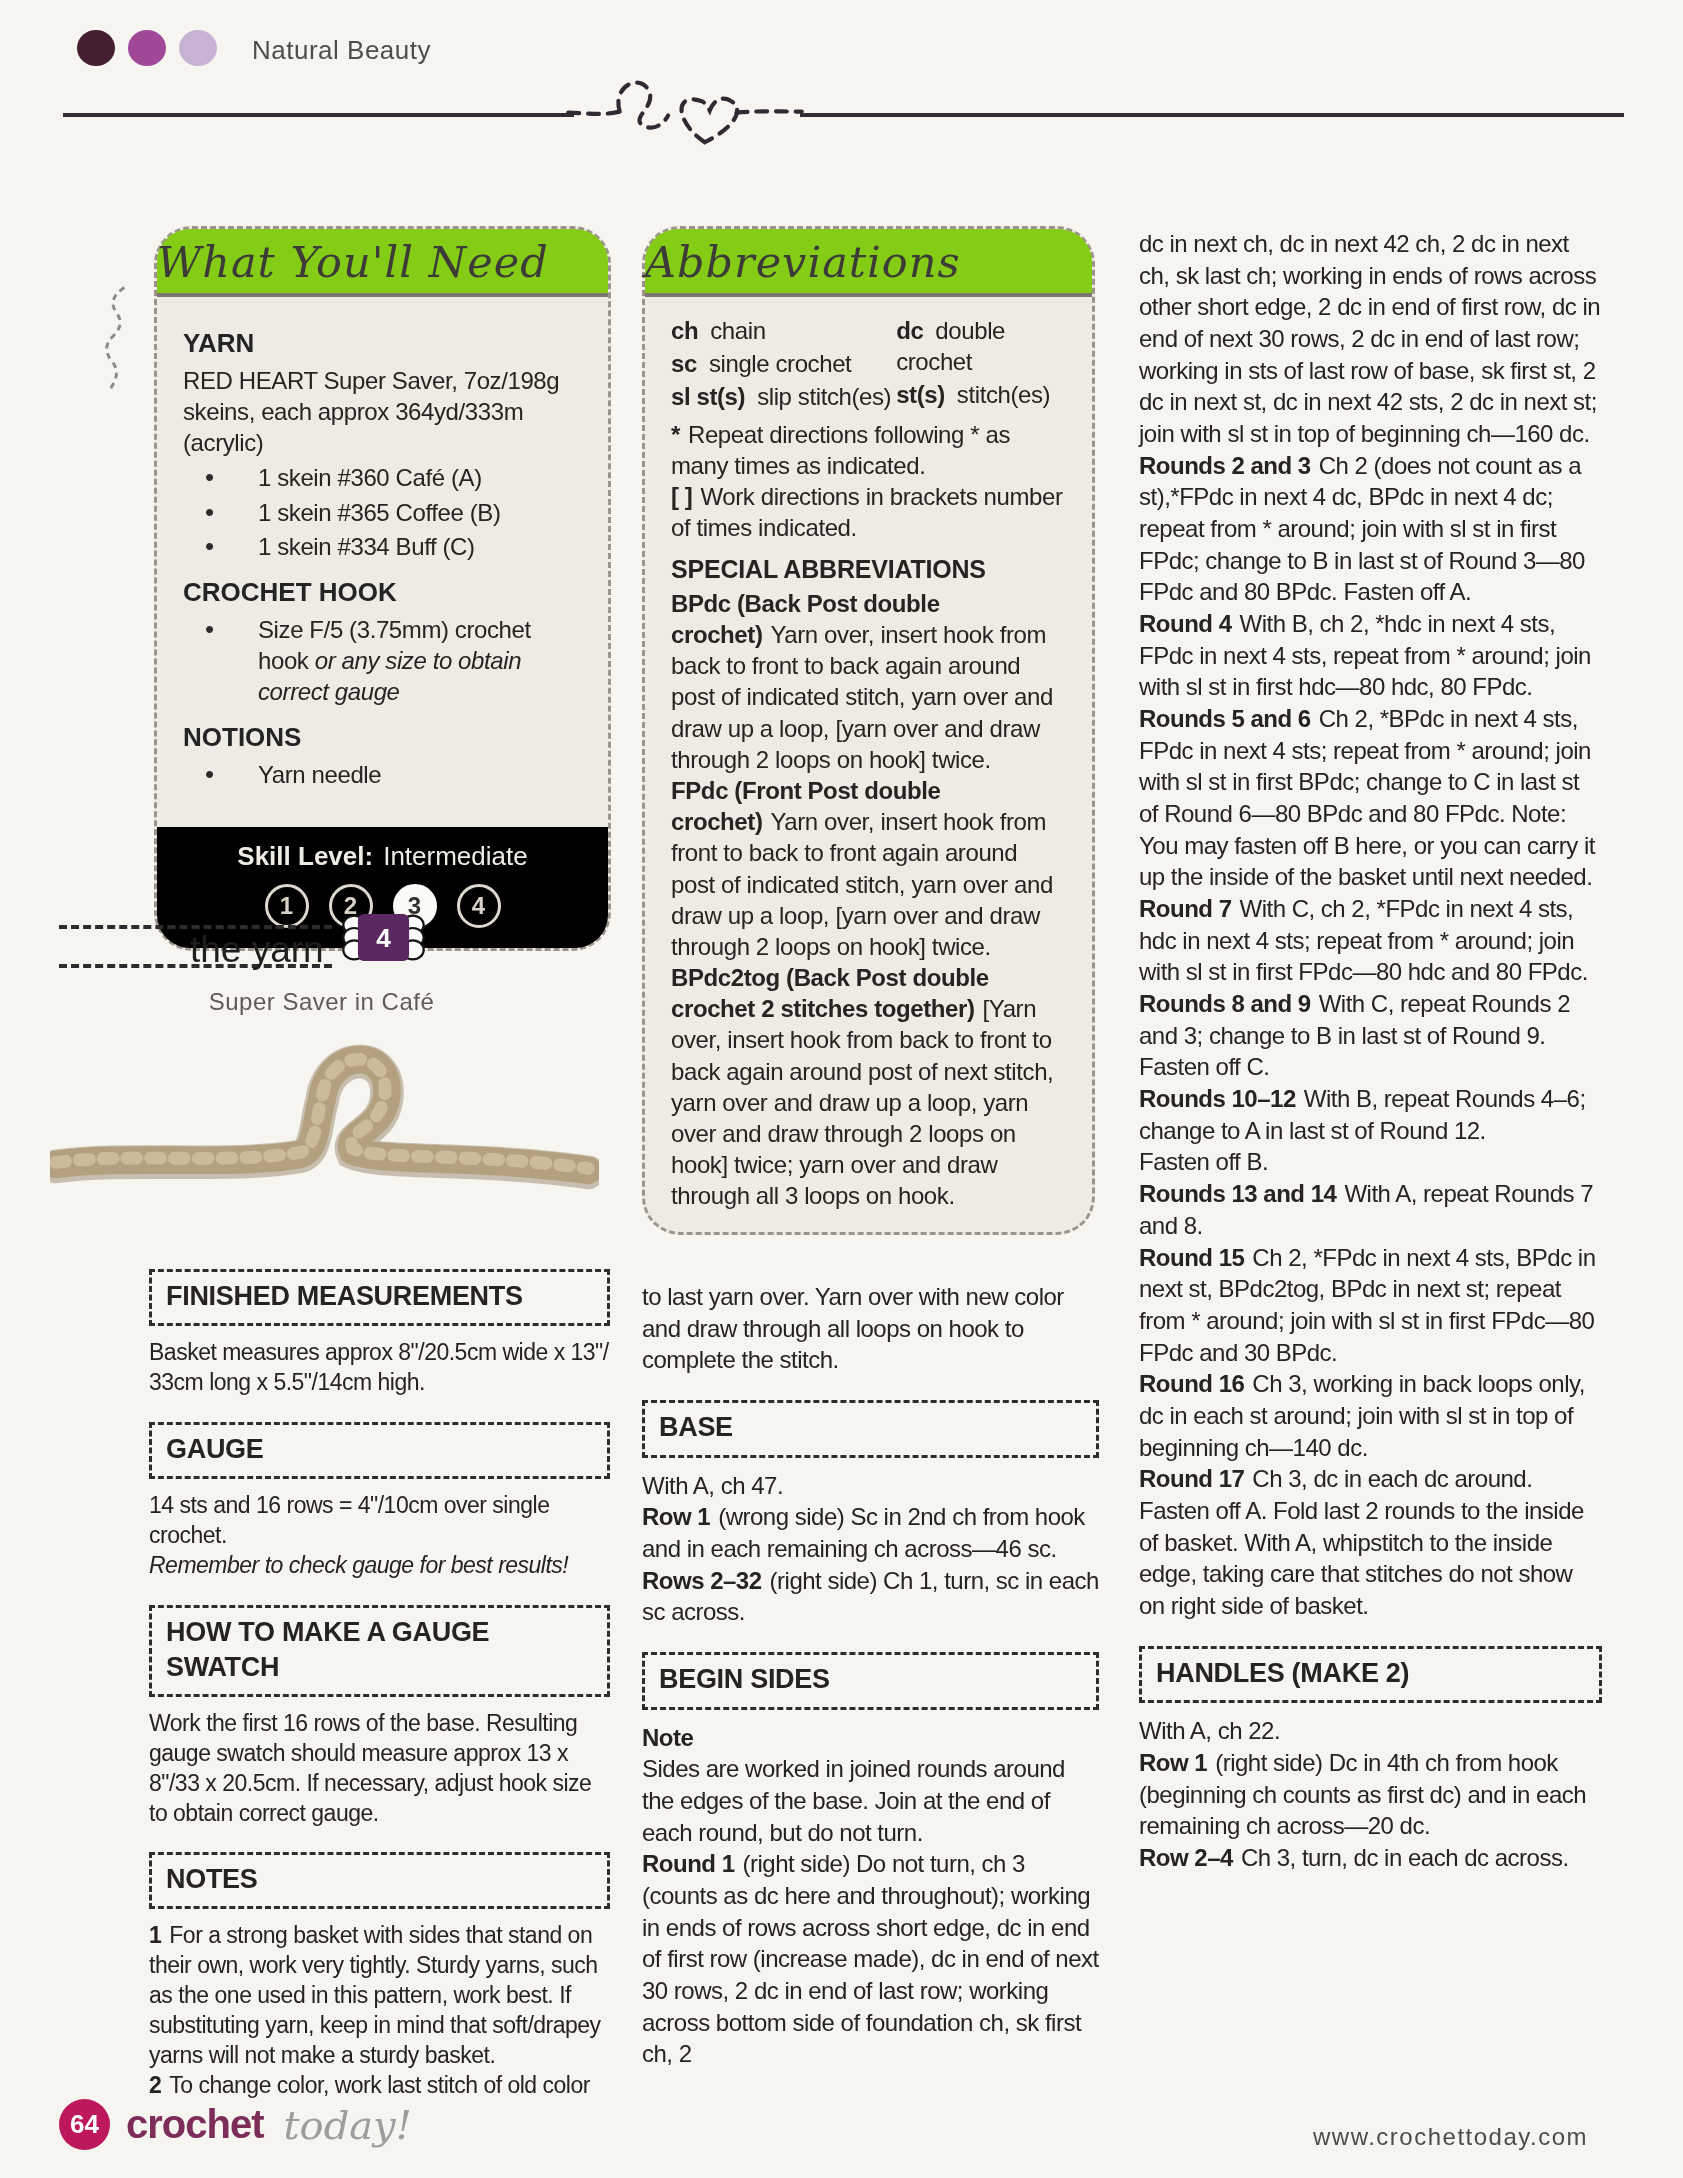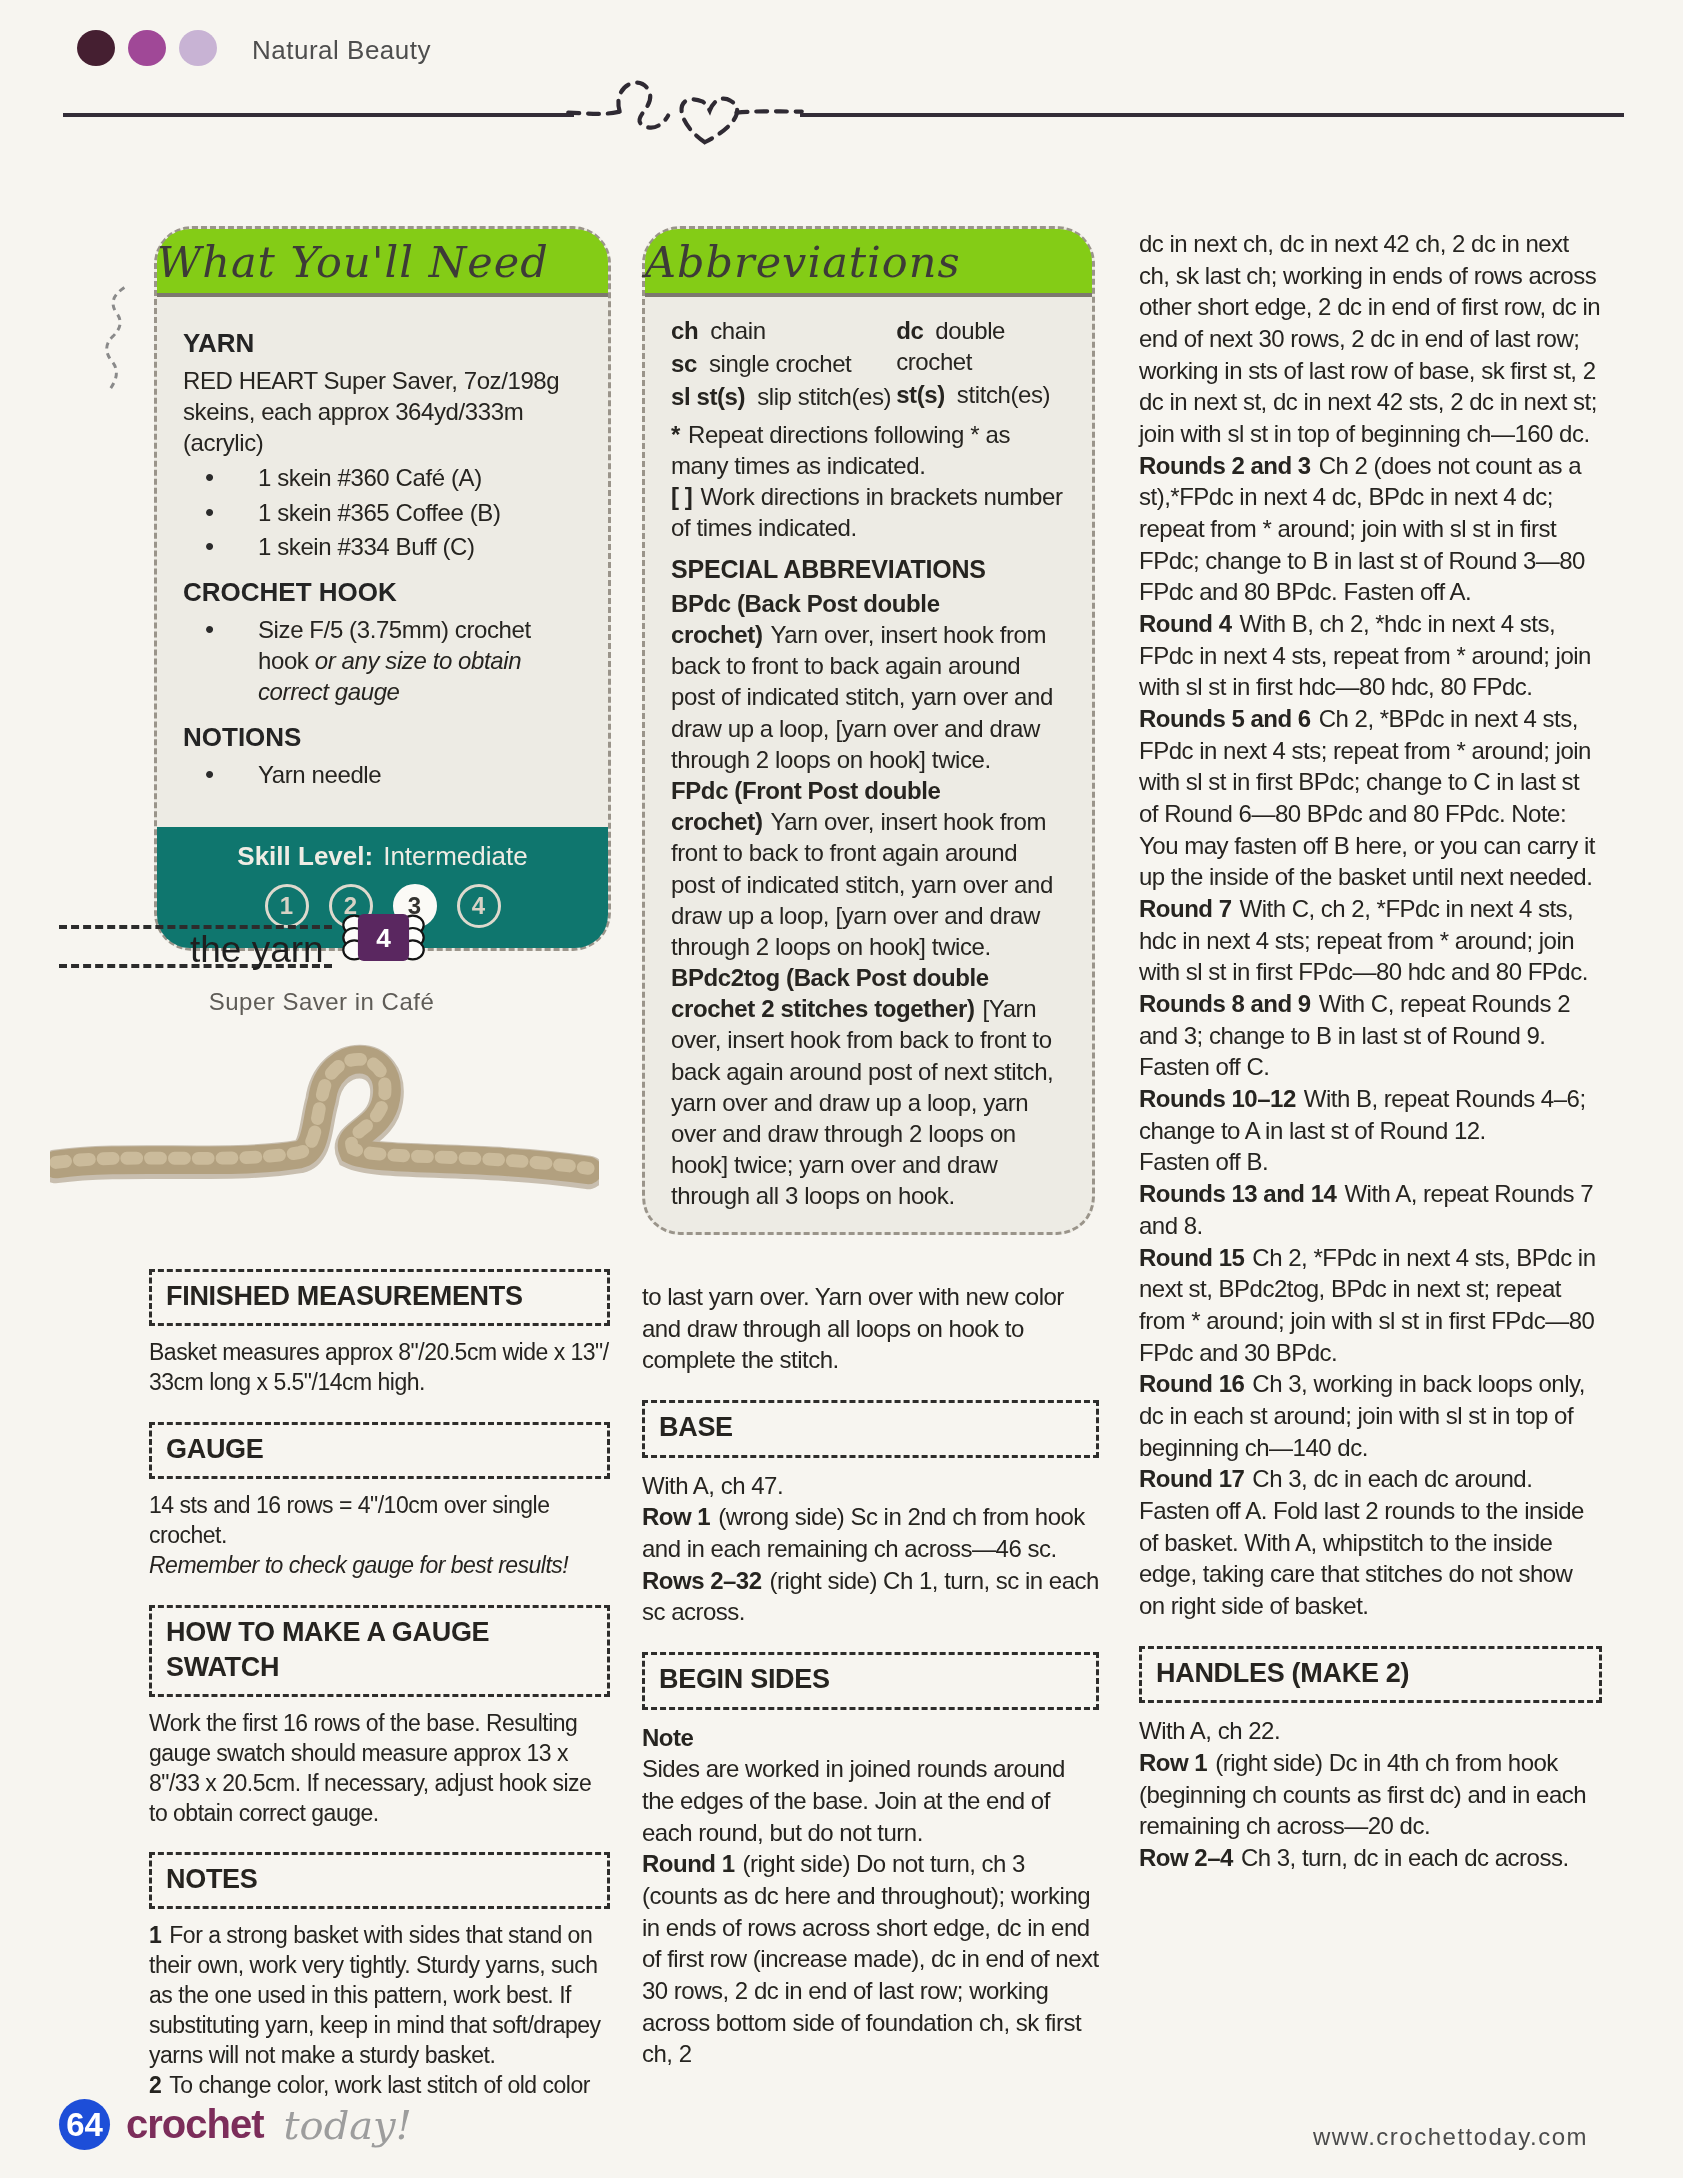--- a/index.html
+++ b/index.html
@@ -23,21 +23,21 @@
   .panel-head{background:#84cc16;border-radius:33px 33px 0 0;border-bottom:4px solid #7d786f;
               padding:8px 0 6px;}
   .script{font-family:"DejaVu Serif",serif;font-style:italic;font-size:43px;color:#3d3b37;letter-spacing:1px;}
   .panel-body{padding:16px 26px 20px;font-size:24px;line-height:1.3;letter-spacing:-0.4px;}
   .panel-body h3{font-size:26px;margin:14px 0 4px;font-weight:700;color:#242424;letter-spacing:0;}
   .pb{margin:0 0 4px;}
   .b-item{position:relative;padding-left:75px;margin:3px 0;}
   .b-item::before{content:"•";position:absolute;left:22px;top:-1px;font-size:26px;color:#2b2b2b;}
   .it{font-style:italic;}
   
-  .skill-bar{background:#0f766e;border-radius:0 0 33px 33px;padding:14px 0 20px;text-align:center;margin-top:14px;}
+  .skill-bar{background:#000000;border-radius:0 0 33px 33px;padding:14px 0 20px;text-align:center;margin-top:14px;}
   .skill-line{color:#efece4;font-size:26px;}
   .sk-label{font-weight:700;margin-right:10px;}
   .lvls{display:flex;justify-content:center;gap:20px;margin-top:12px;}
   .lvl{width:44px;height:44px;border-radius:50%;border:3px solid #ded9cd;color:#d7d2c5;
        display:flex;align-items:center;justify-content:center;font-size:24px;font-weight:700;box-sizing:border-box;}
   .lvl i{font-style:normal;}
   .lvl.active{background:#fbfaf6;color:#33322f;border-color:#fbfaf6;}
   
   .ab-cols{display:flex;margin-bottom:4px;}
   .ab-left{width:57%;}
@@ -61,21 +61,21 @@
   .dashline{position:absolute;left:0;width:273px;border-top:4px dashed #2c2c2c;}
   .dl1{top:12px;}
   .dl2{top:51px;}
   .yc-label{position:absolute;left:131px;top:16px;font-size:37px;color:#1f1f1f;}
   .yc-icon{position:absolute;left:277px;top:-4px;}
   .yc-cap{position:absolute;left:114px;top:75px;width:297px;text-align:center;font-size:24px;color:#5f5c57;letter-spacing:0.5px;}
   .chain{position:absolute;left:50px;top:1006px;}
   .squiggle{position:absolute;left:91px;top:285px;}
   
   .footer-left{position:absolute;left:59px;top:2099px;display:flex;align-items:center;gap:16px;}
-  .pg{width:51px;height:51px;border-radius:50%;background:#1d4ed8;color:#fff;font-size:33px;font-weight:700;
+  .pg{width:51px;height:51px;border-radius:50%;background:#be185d;color:#fff;font-size:26px;font-weight:700;
       display:flex;align-items:center;justify-content:center;}
   .brand{font-size:40px;font-weight:700;color:#7c2d5a;letter-spacing:-1px;}
   .brand2{font-family:"DejaVu Serif",serif;font-style:italic;font-size:40px;color:#9d9d9d;margin-left:4px;}
   .url{position:absolute;right:95px;top:2123px;font-size:24px;color:#4c4c4c;letter-spacing:1.5px;}
 </style>
 </head>
 <body>
 
 <div class="page">
 

